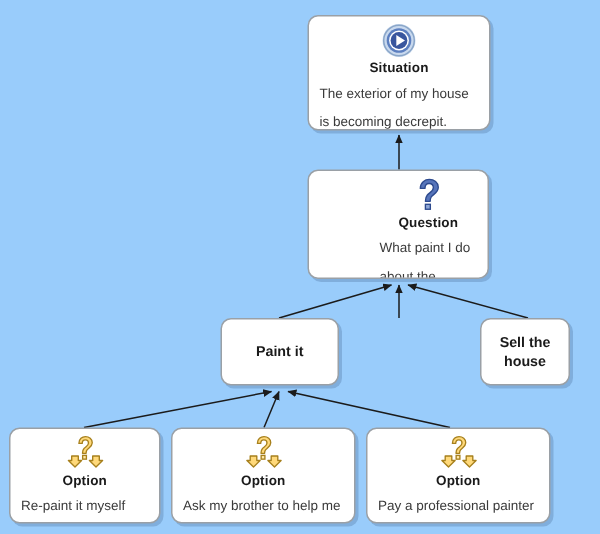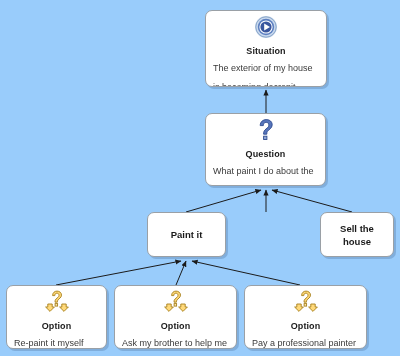--- a/index.html
+++ b/index.html
@@ -44,21 +44,21 @@
   }
   .node-icon {
     margin-top: 4px;
     line-height: 0;
   }
   .node-title {
     font-size: 9px;
     font-weight: bold;
     color: #1a1a1a;
     text-align: center;
-    margin-top: 7px;
+    margin-top: 1px;
     letter-spacing: 0.1px;
   }
   .node-body {
     font-size: 9px;
     color: #3a3a3a;
     line-height: 19px;
     align-self: stretch;
     padding: 3px 7px 0 7px;
     text-align: left;
   }
@@ -70,25 +70,25 @@
     font-size: 9.5px;
     font-weight: bold;
     color: #1a1a1a;
     text-align: center;
     line-height: 13px;
     padding: 0 6px;
   }
 
   
   #node-situation { left: 205px; top: 10px;  width: 122px; height: 77px; }
-  #node-question  { left: 205px; top: 113px; width: 121px; height: 73px; }
+  #node-question  { left: 205px; top: 113px; width: 121px; height: 73px; padding-left: 40px; }
 
   #node-paint     { left: 147px; top: 212px; width: 79px;  height: 45px; }
   #node-render    { left: 234px; top: 212px; width: 79px;  height: 45px; }
-  #node-sell      { left: 320px; top: 212px; width: 74px;  height: 45px; }
+  #node-sell      { left: 320px; top: 212px; width: 60px;  height: 45px; }
 
   #node-opt-1     { left: 6px;   top: 285px; width: 101px; height: 64px; }
   #node-opt-2     { left: 114px; top: 285px; width: 123px; height: 64px; }
   #node-opt-3     { left: 244px; top: 285px; width: 123px; height: 64px; }
 </style>
 </head>
 <body>
 
 <div id="canvas">
 

